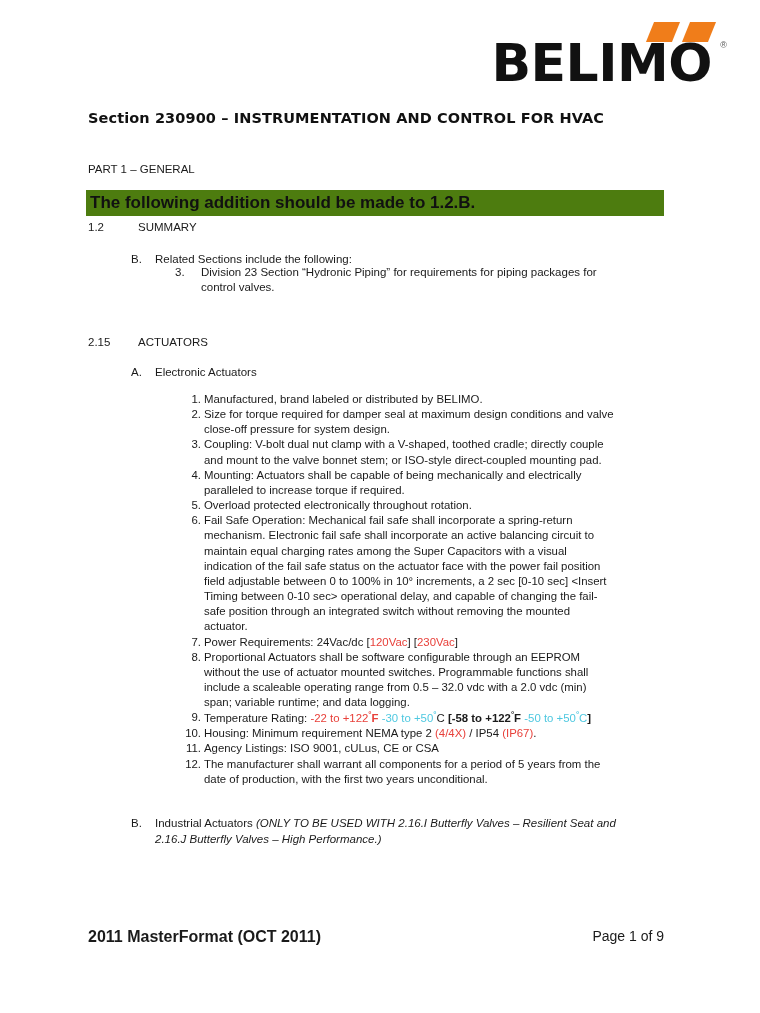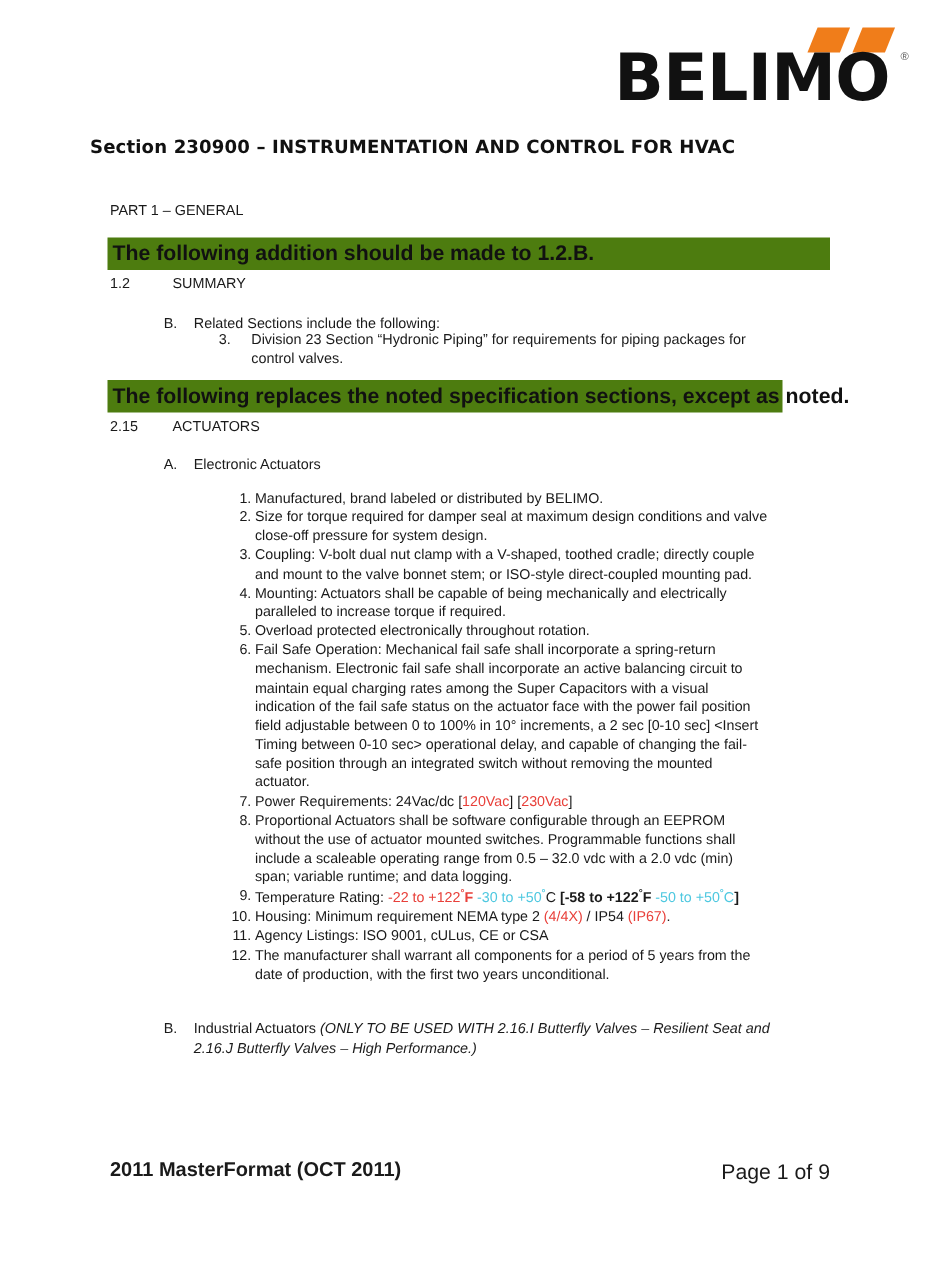--- a/index.html
+++ b/index.html
@@ -64,21 +64,21 @@
     right: -9px;
     top: 18px;
     font-size: 9px;
     color: #555;
     font-family: "Liberation Sans", sans-serif;
   }
 
   
   .doc-title {
     position: absolute;
-    left: 72px;
+    left: 88px;
     top: 110px;
     font-family: "DejaVu Sans", sans-serif;
     font-weight: 700;
     font-size: 14.5px;
     letter-spacing: 0.1px;
     color: #111;
     white-space: nowrap;
   }
 
   .part-label {
@@ -195,21 +195,21 @@
     left: 88px;
     top: 928px;
     font-size: 16px;
     font-weight: 600;
     color: #1a1a1a;
   }
   .footer-right {
     position: absolute;
     right: 96px;
     top: 928px;
-    font-size: 17px;
+    font-size: 14px;
     color: #1a1a1a;
   }
 </style>
 </head>
 <body>
 
 <div class="page">
 
   <div class="logo-block">
     <div class="slashes">
@@ -233,21 +233,20 @@
   <div class="lvl-b b-related">
     <span class="bletter">B.</span>
     <span class="btext">Related Sections include the following:</span>
   </div>
 
   <div class="lvl-3">
     <span class="n">3.</span>
     <span class="t">Division 23 Section “Hydronic Piping” for requirements for piping packages for control valves.</span>
   </div>
 
-  <div class="note-bar n2">The following replaces the noted specification sections, except as noted.</div>
 
   <div class="sec-row sec-actuators">
     <span class="num">2.15</span><span>ACTUATORS</span>
   </div>
 
   <div class="lvl-b b-electronic">
     <span class="bletter">A.</span>
     <span class="btext">Electronic Actuators</span>
   </div>
 

